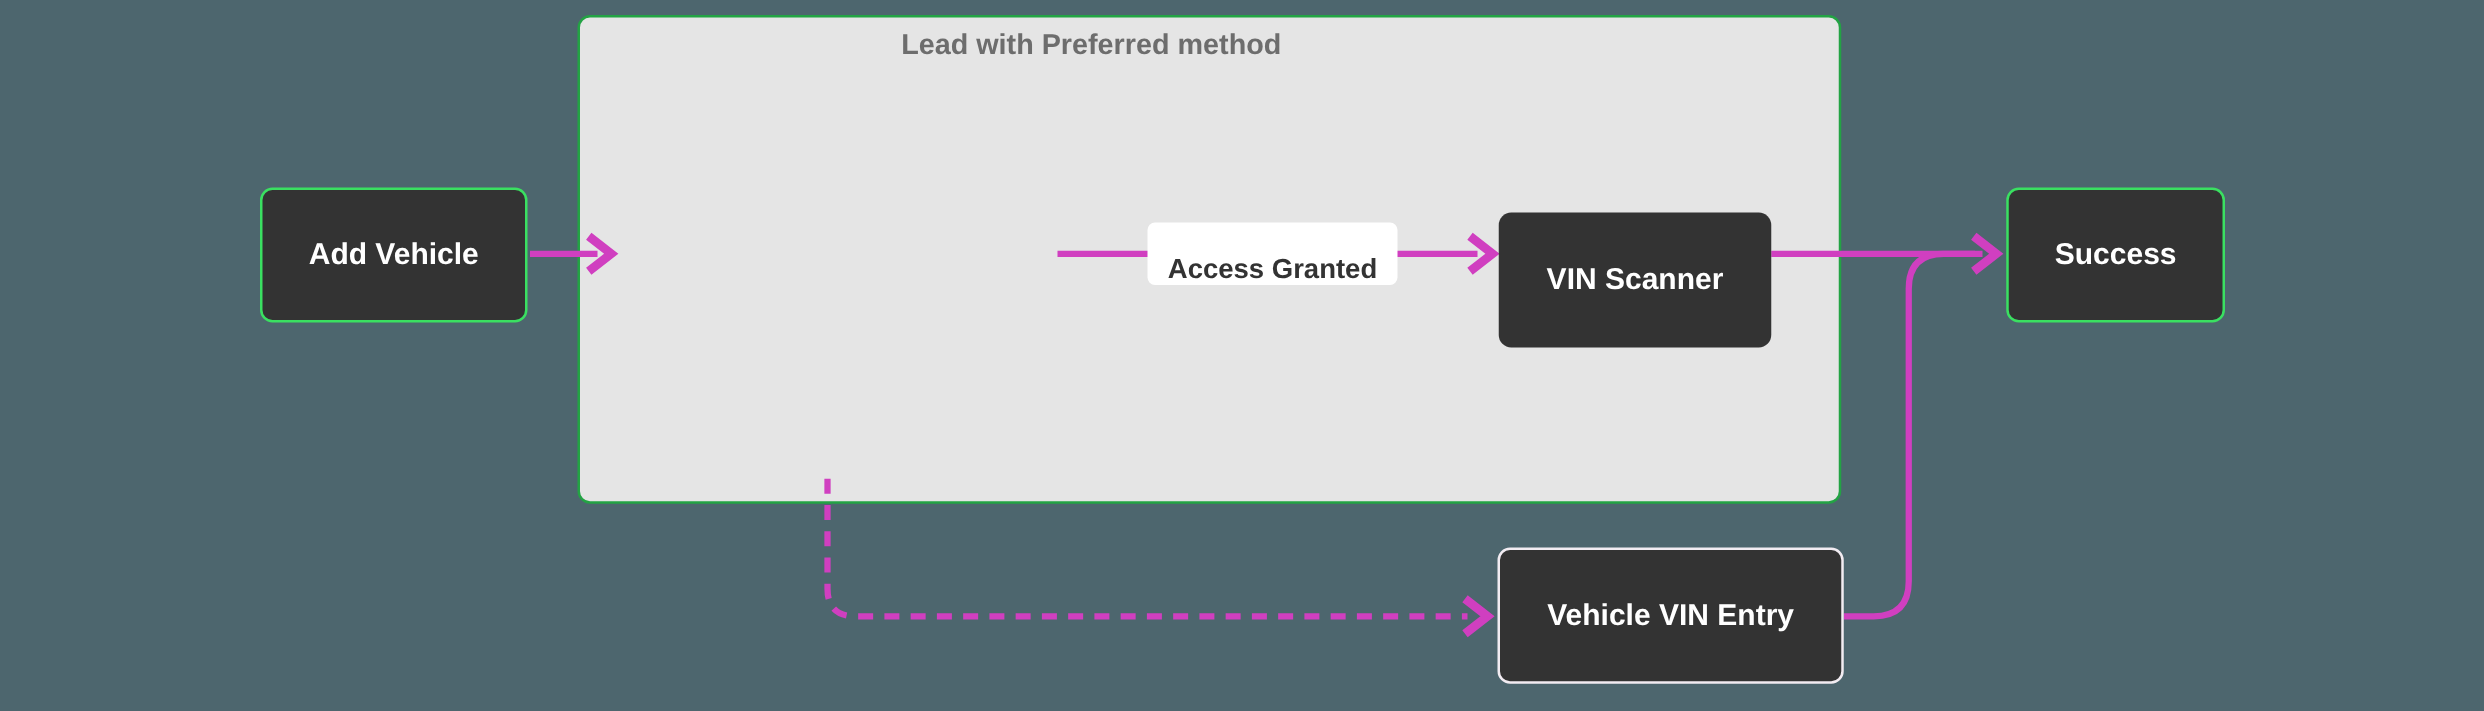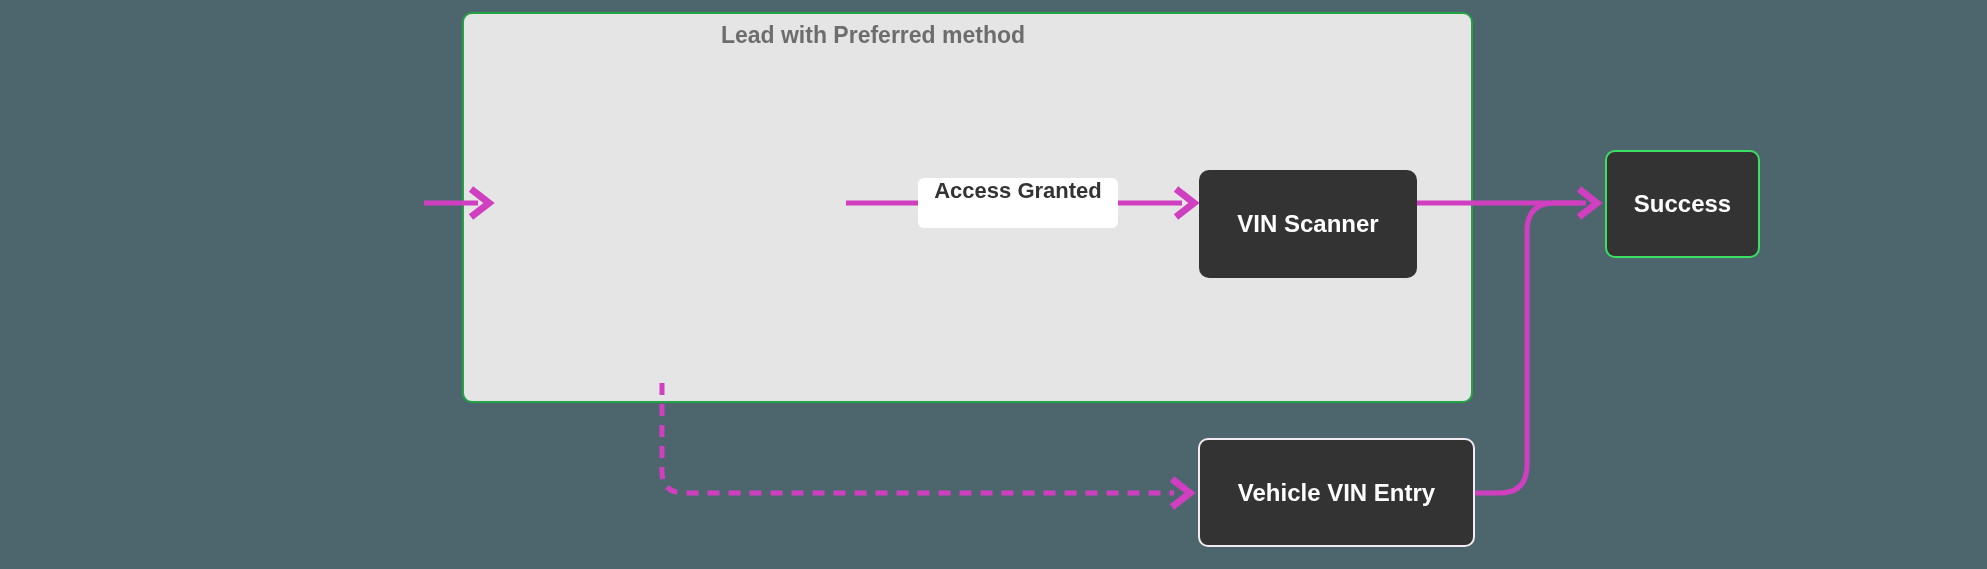--- a/index.html
+++ b/index.html
@@ -60,32 +60,32 @@
     background: var(--node-fill, #333333);
     color: var(--node-text, #ffffff);
     font-weight: bold;
     font-size: 24px;
     border-radius: 10px;
     z-index: 3;
     text-align: center;
   }
   .node.add-vehicle { left: 208px; top: 150px; width: 214px; height: 108px; border: 2px solid var(--node-border-green, #3ae061); }
   .node.vin-scanner { left: 1199px; top: 150px; width: 218px; height: 108px; margin-top: 20px; }
-  .node.success { left: 1605px; top: 150px; width: 155px; height: 108px; border: 2px solid var(--node-border-green, #3ae061); }
+  .node.success { left: 1605px; top: 150px; width: 175px; height: 108px; border: 2px solid var(--node-border-green, #3ae061); }
   .node.manual-vin { left: 1198px; top: 438px; width: 277px; height: 109px; border: 2px solid var(--node-border-light, #f2ecf2); }
   .node.diamond {
     left: 487px; top: 22px;
     width: 356px; height: 361px;
     clip-path: polygon(50% 0, 100% 50%, 50% 100%, 0 50%);
     border-radius: 0;
   }
   .edge-label {
     position: absolute;
     display: flex;
-    align-items: flex-start;
+    align-items: flex-end;
     justify-content: center;
     background: var(--edge-label-bg, #ffffff);
     color: var(--edge-label-text, #333333);
     font-weight: bold;
     font-size: 22px;
     border-radius: 6px;
     z-index: 4;
   }
   .edge-label.granted { left: 918px; top: 178px; width: 200px; height: 50px; }
   .edge-label.denied  { left: 808px; top: 468px; width: 163px; height: 50px; }
@@ -118,20 +118,23 @@
     <g>
       <path class="edge-line" d="M 1417 203 H 1586"></path>
       <path class="edge-head" d="M 1579 189 L 1597 203 L 1579 217"></path>
     </g>
 
     <g>
       <path class="edge-line" d="M 1475 493 H 1499 Q 1527 493 1527 465 V 231 Q 1527 203 1555 203 H 1580"></path>
     </g>
   </svg>
 
+  <div class="node add-vehicle">
+    <span>Add Vehicle</span>
+  </div>
 
 
   <div class="node vin-scanner">
     <span>VIN Scanner</span>
   </div>
 
   <div class="node manual-vin">
     <span>Vehicle VIN Entry</span>
   </div>
 

